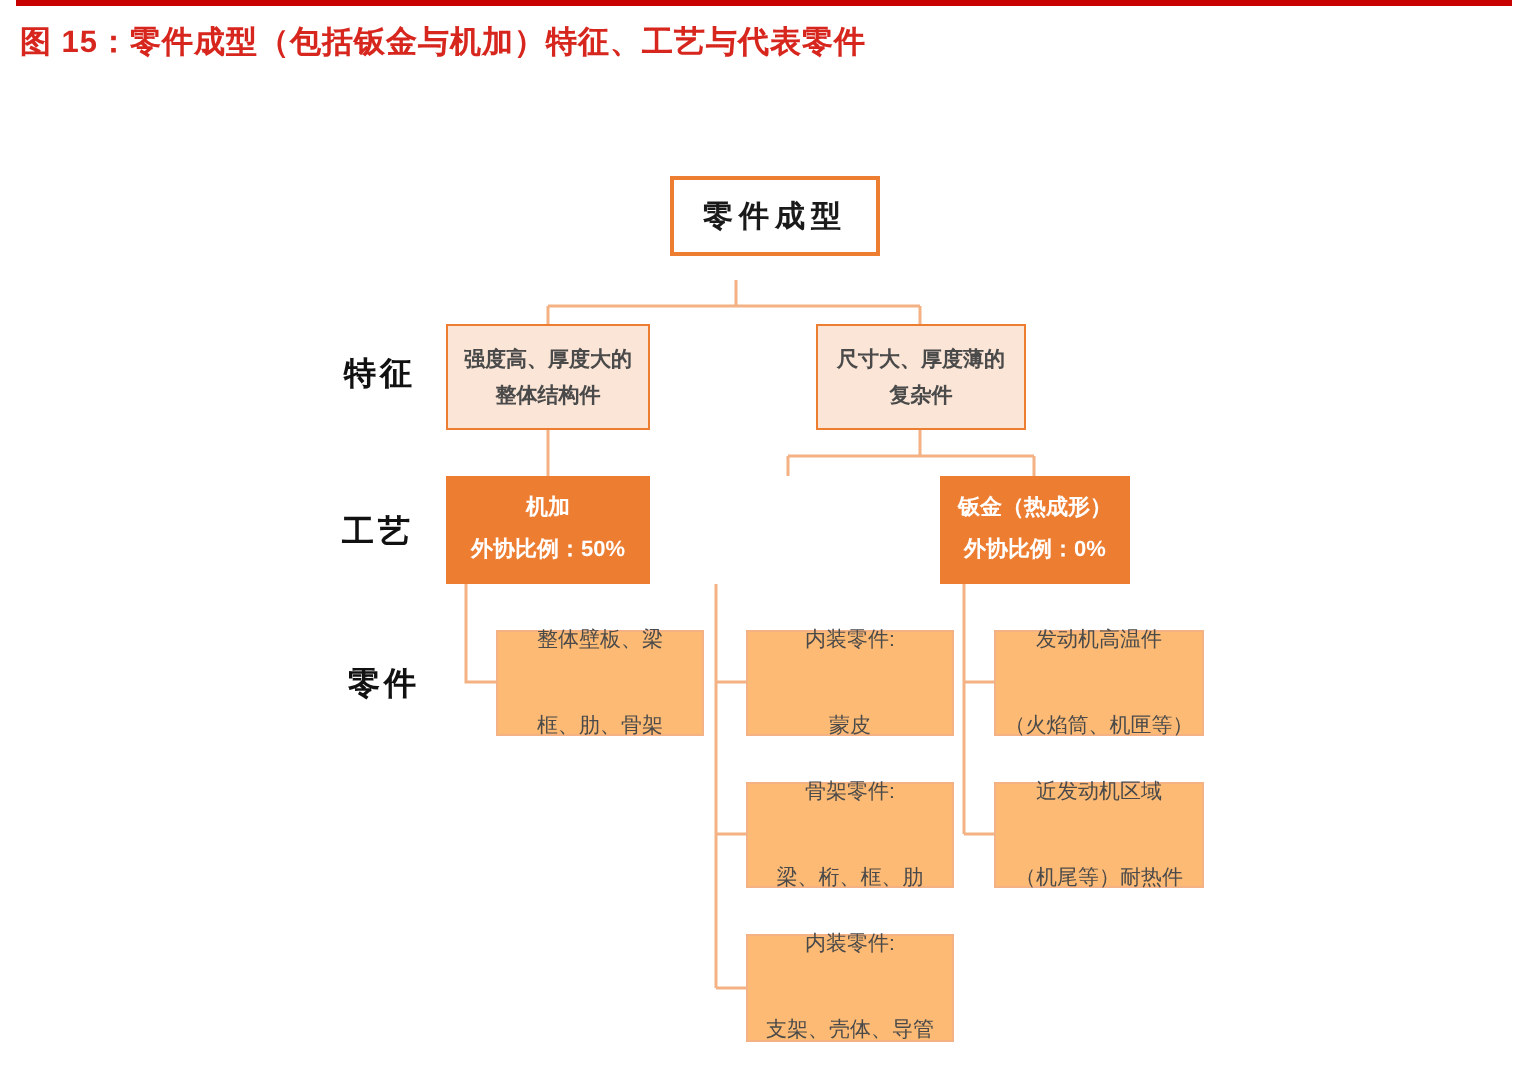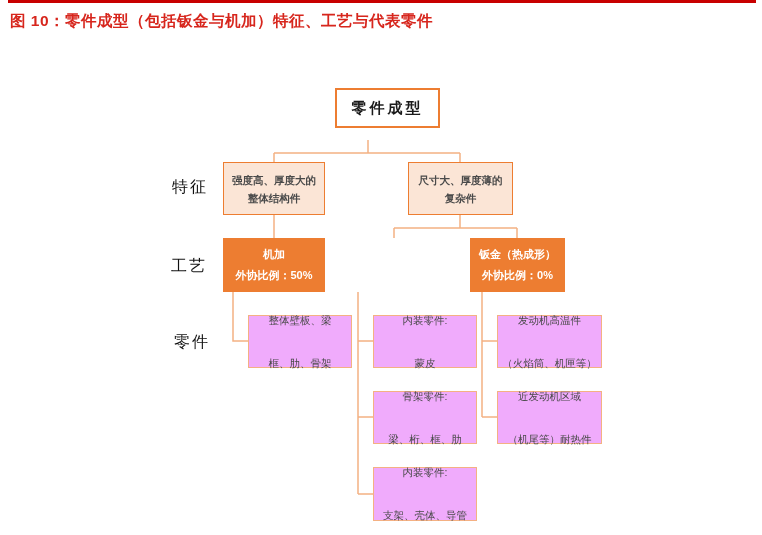--- a/index.html
+++ b/index.html
@@ -32,38 +32,38 @@
   }
   .feature-box{
     background:#FBE5D6;border:1.3px solid #ED7D31;
     font-size:10.5px;color:#4a4a4a;line-height:18px;font-weight:bold;
   }
   .process-box{
     background:#ED7D31;border:1px solid #ED7D31;
     font-size:11px;font-weight:bold;color:#ffffff;line-height:21px;
   }
   .part-box{
-    background:#f0abfc;border:1.3px solid #F4B183;
+    background:#fdba74;border:1.3px solid #F4B183;
     font-size:10.5px;color:#4a4a4a;line-height:19px;gap:24px;
   }
   .row-label{
     position:absolute;
-    font-size:16px;font-weight:normal;color:#111111;
+    font-size:16px;font-weight:bold;color:#111111;
     letter-spacing:2px;white-space:nowrap;
   }
   .connectors{position:absolute;left:0;top:0;pointer-events:none;}
 </style>
 </head>
 <body>
 
 <div class="page">
 
   <div class="accent-bar"></div>
 
-  <div class="fig-title">图 10：零件成型（包括钣金与机加）特征、工艺与代表零件</div>
+  <div class="fig-title">图 15：零件成型（包括钣金与机加）特征、工艺与代表零件</div>
 
   <svg class="connectors" width="762" height="535" viewBox="0 0 762 535">
     <g stroke="#F4B183" stroke-width="1.5" fill="none">
 
       <path d="M368 140 V153 M274 153 H460 M274 153 V162 M460 153 V162"></path>
 
       <path d="M274 215 V238"></path>
 
       <path d="M460 215 V228 M394 228 H517 M394 228 V238 M517 228 V238"></path>
 

